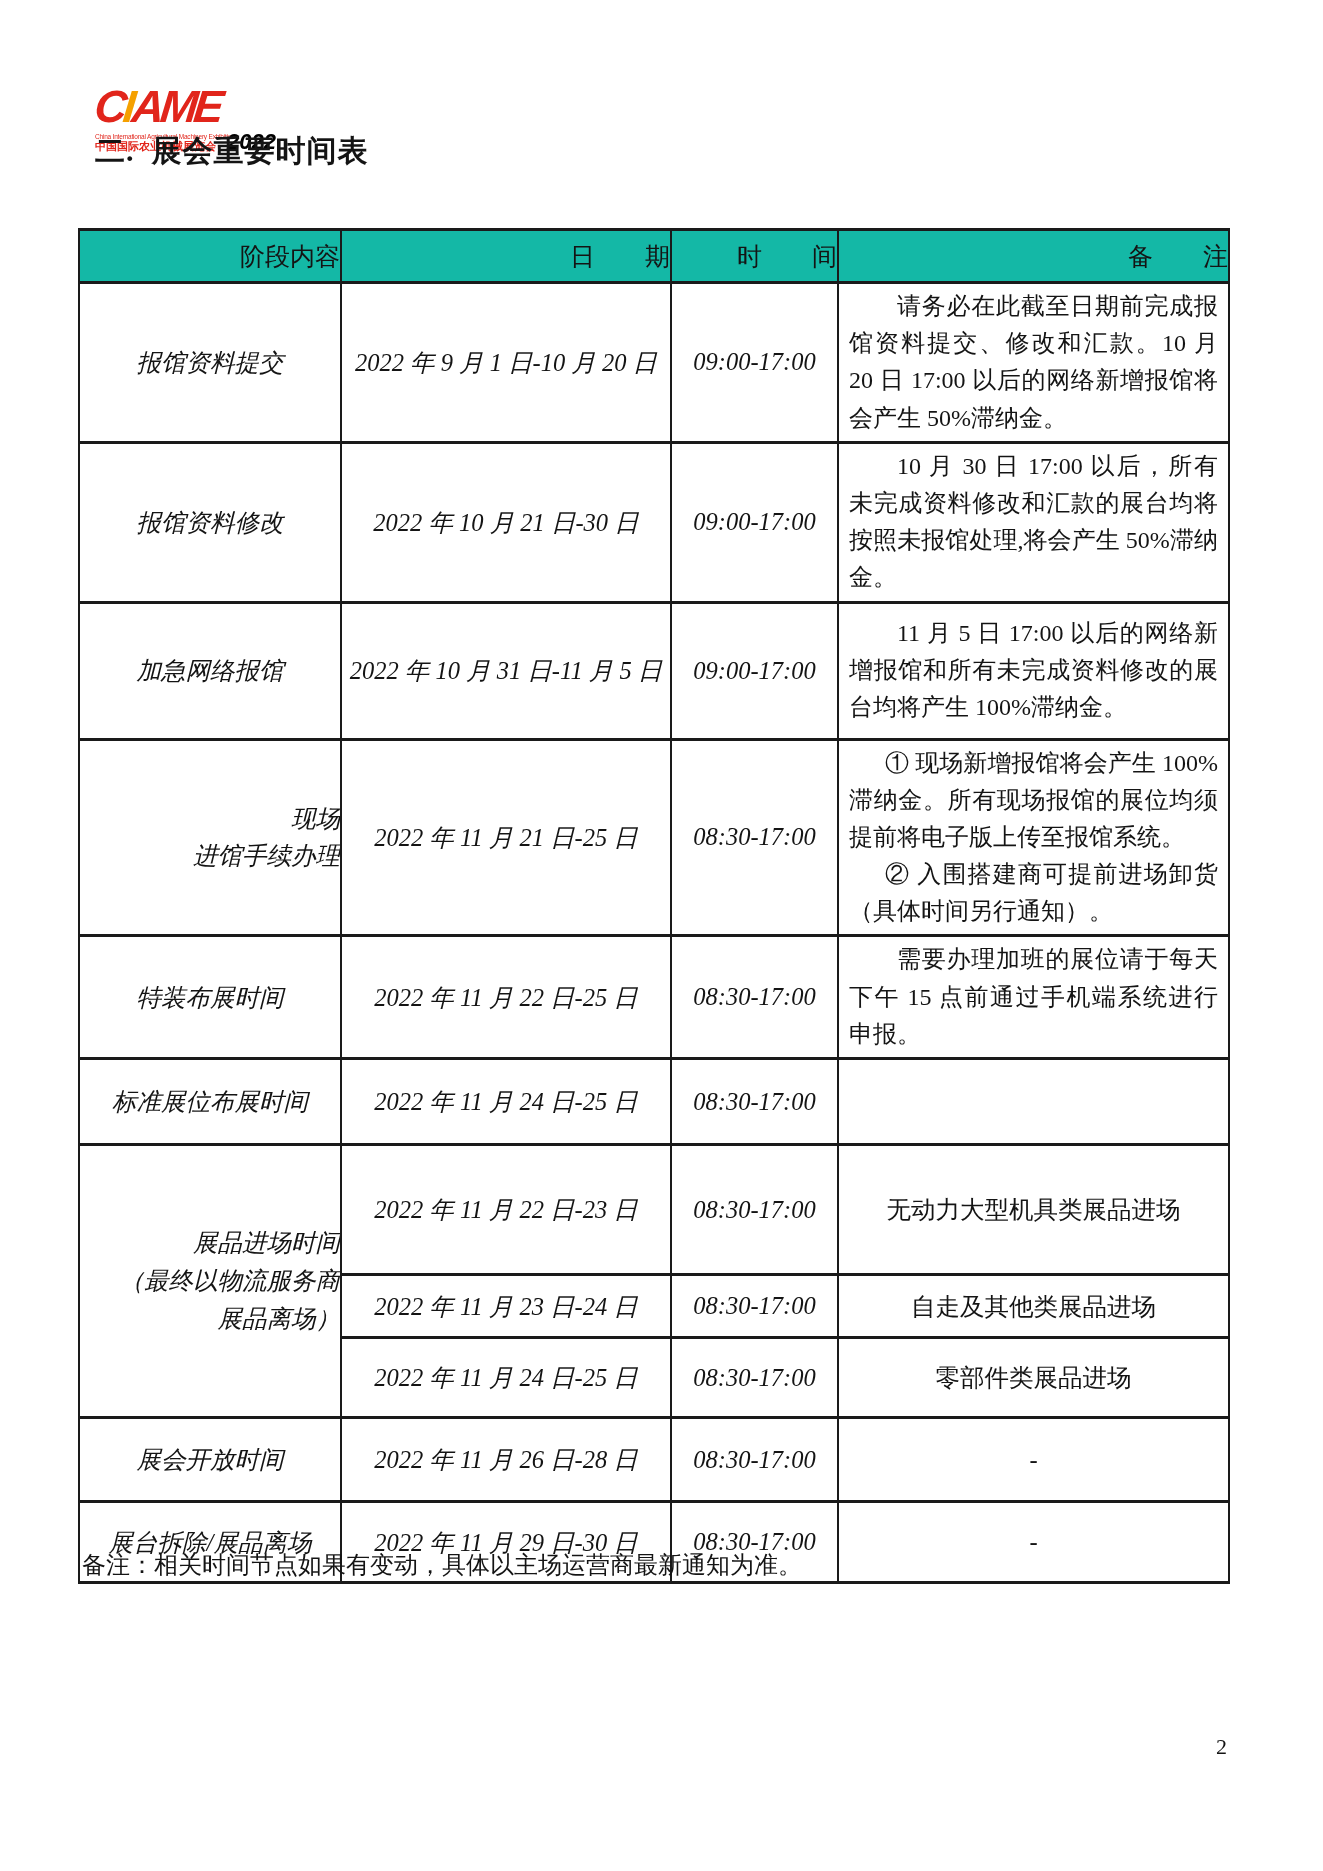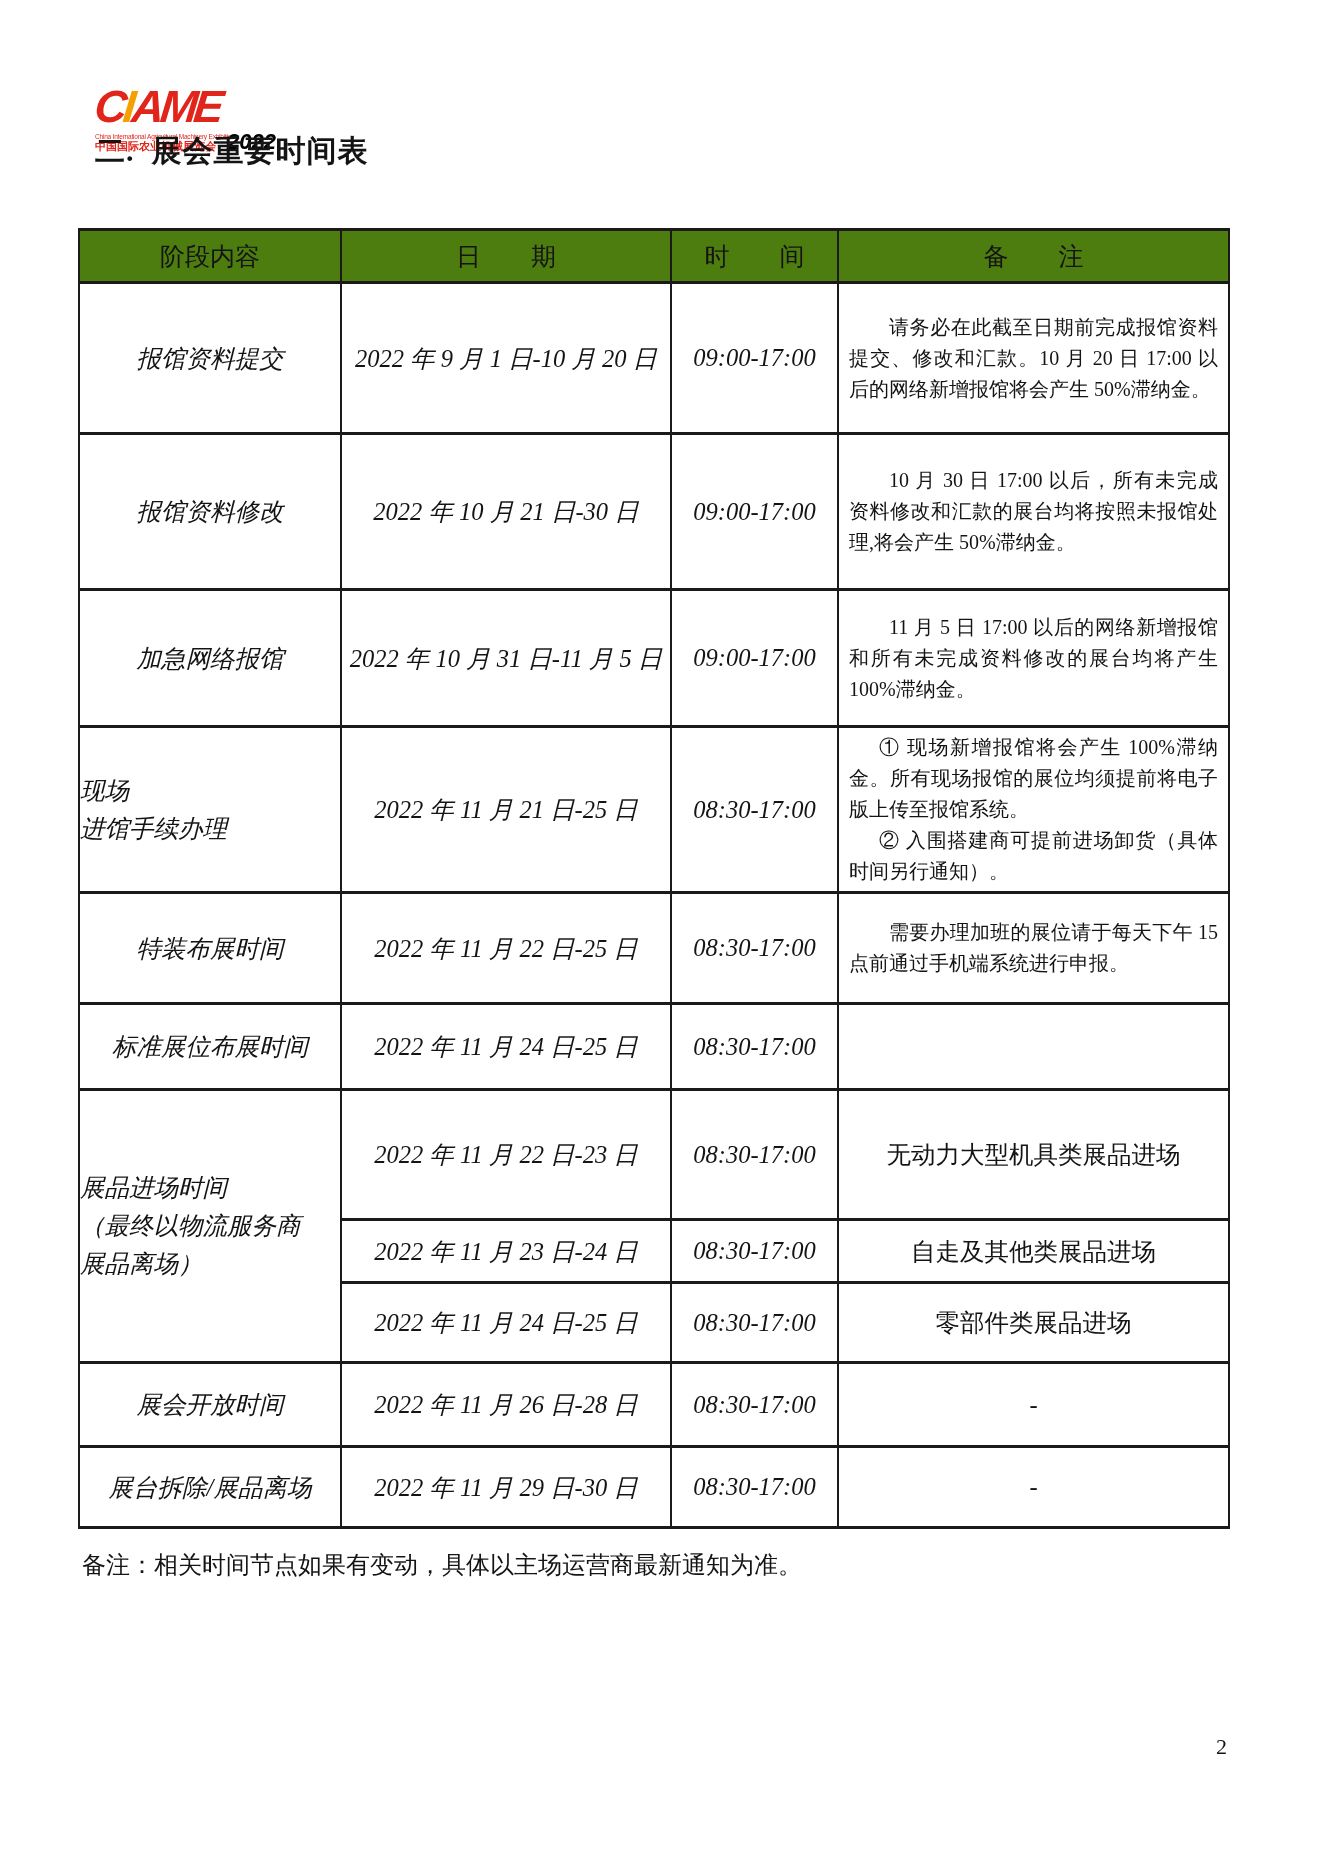--- a/index.html
+++ b/index.html
@@ -46,29 +46,29 @@
   
   table.sched{
     position:absolute;left:78px;top:228px;width:1150px;
     border-collapse:collapse;table-layout:fixed;
   }
   table.sched td,table.sched th{
     border:2px solid #1a1a1a;border-top-width:3px;border-bottom-width:3px;
     vertical-align:middle;padding:0;overflow:hidden;
   }
   table.sched th{
-    background:#4d7c0f;font-weight:normal;font-size:25px;text-align:center;
+    background:#14b8a6;font-weight:normal;font-size:25px;text-align:right;
   }
   table.sched td{font-size:24.5px;}
   .c-center{text-align:center;font-style:italic;}
   .c-note{text-align:left;padding:4px 10px !important;}
-  .c-note p{margin:0;text-indent:2em;text-align:justify;line-height:1.55;font-size:20px;}
+  .c-note p{margin:0;text-indent:2em;text-align:justify;line-height:1.55;font-size:24px;}
   .c-note p.ind15{text-indent:1.5em;}
   .c-note.note-center{text-align:center;}
-  .stage-lines div{line-height:1.55;text-align:left;}
+  .stage-lines div{line-height:1.55;text-align:right;}
 
   .row-h{height:53px;}
   .row-1{height:151px;}
   .row-2{height:156px;}
   .row-3{height:137px;}
   .row-4{height:160px;}
   .row-5{height:111px;}
   .row-6{height:86px;}
   .row-7a{height:130px;}
   .row-7b{height:63px;}

